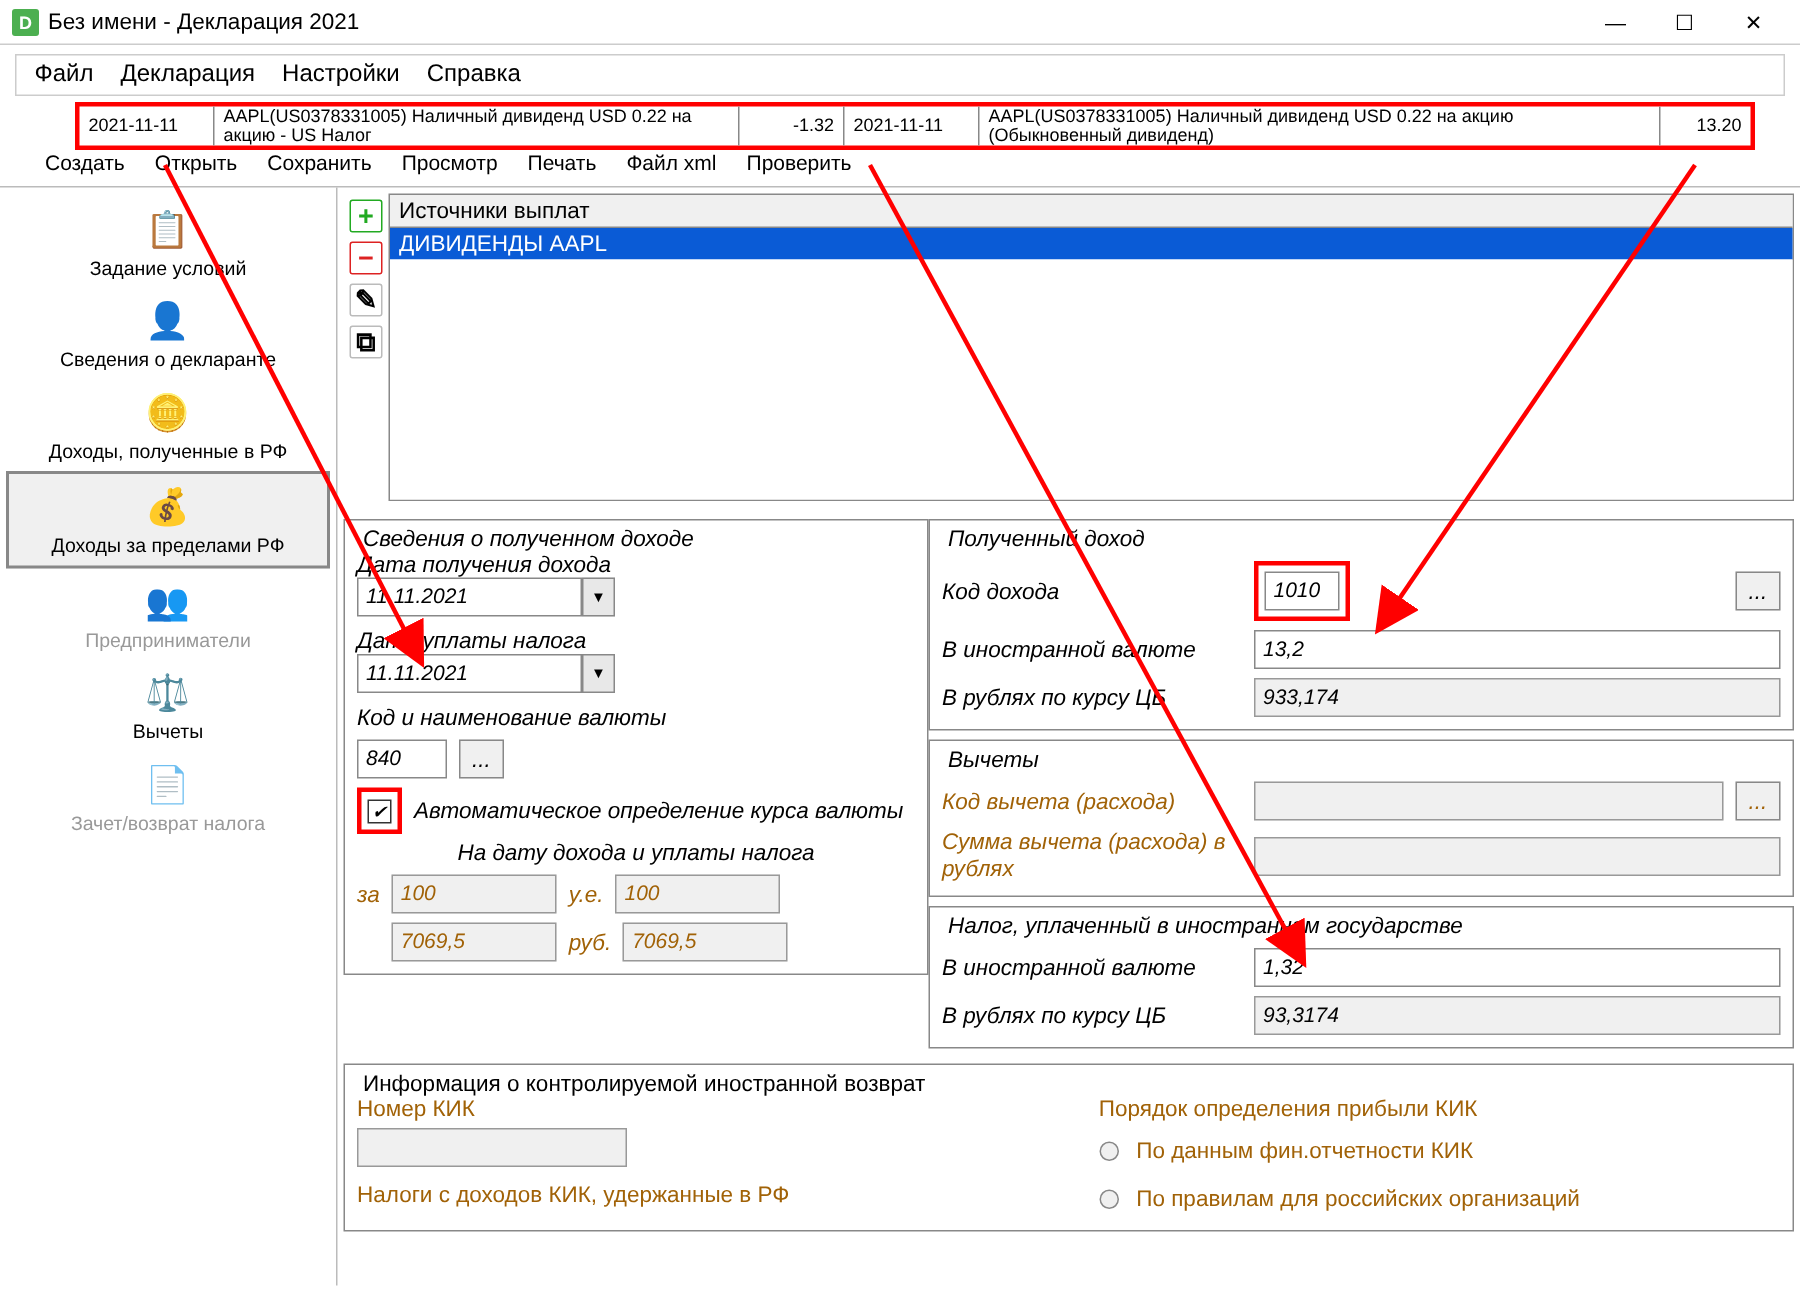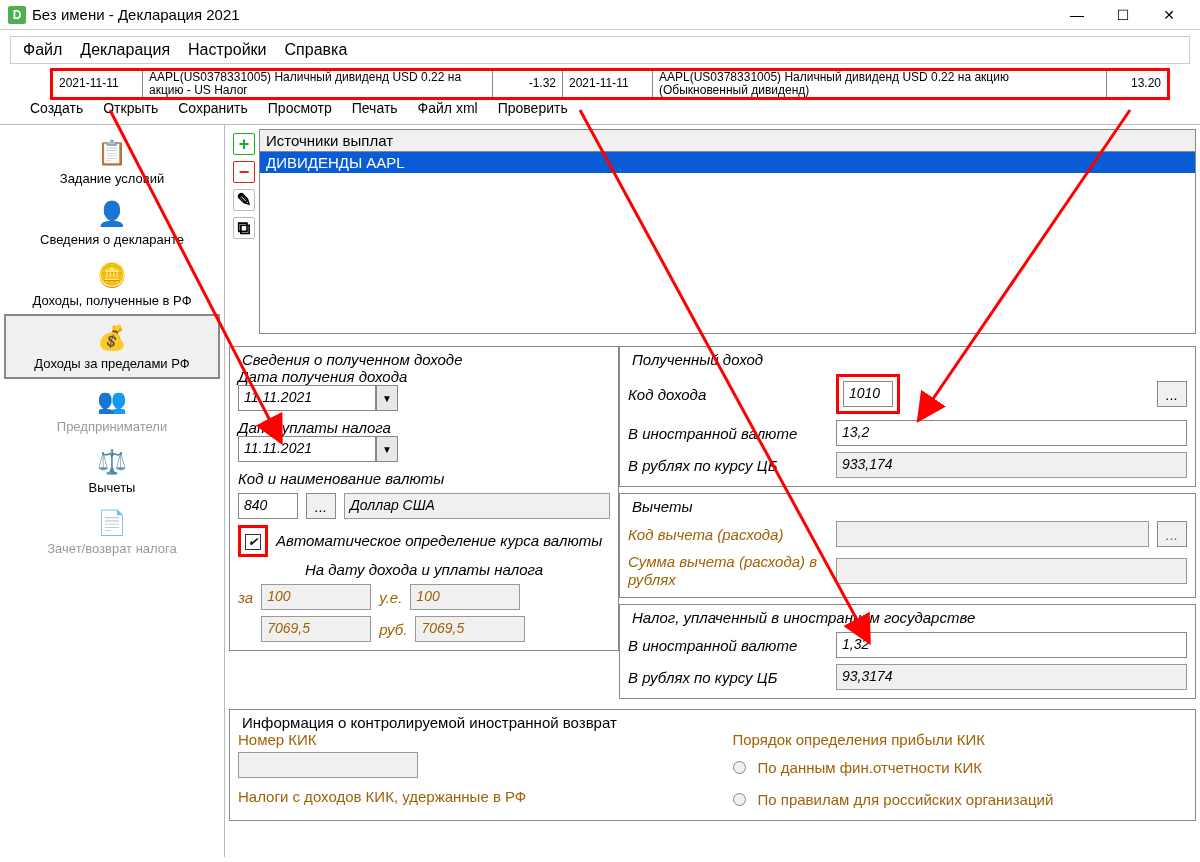--- a/index.html
+++ b/index.html
@@ -127,21 +127,21 @@
   .flabel { font-size: 15px; }
   .input {
     border: 1px solid #888;
     background: #fff;
     padding: 3px 5px;
     font-size: 14px;
     height: 26px;
   }
   .input.readonly { background: #f0f0f0; border-color:#999;}
   .combo { display:flex; }
-  .combo .input { width: 138px; }
+  .combo .input { width: 150px; }
   .combo .cbtn { width: 22px;height:26px;border:1px solid #888;background:#e8e8e8;display:flex;align-items:center;justify-content:center;font-size:10px;}
   .btn3dot { width:30px;height:26px;border:1px solid #888;background:#f0f0f0;display:flex;align-items:center;justify-content:center;}
   .chk { width:16px;height:16px;border:1px solid #333;display:inline-flex;align-items:center;justify-content:center;font-size:12px;}
   .red-box { border: 3px solid red; padding:4px;}
   .disabled-text { color:#a16207;}
   .radio { width:13px;height:13px;border:1px solid #888;border-radius:50%;display:inline-block;vertical-align:middle;margin-right:4px;background:#f0f0f0;}
   .arrows-layer {
     position:absolute;top:0;left:0;width:1200px;height:862px;pointer-events:none;z-index:100;
   }
 </style>
@@ -245,21 +245,20 @@
           </div>
           <div class="flabel" style="margin-top:8px">Дата уплаты налога</div>
           <div class="combo">
             <div class="input">11.11.2021</div>
             <div class="cbtn">▼</div>
           </div>
           <div class="flabel" style="margin-top:8px">Код и наименование валюты</div>
           <div class="frow">
             <div class="input" style="width:60px">840</div>
             <div class="btn3dot">...</div>
-            <div class="input readonly" style="flex:1">Доллар США</div>
           </div>
           <div class="frow">
             <span class="red-box">
               <span class="chk">✔</span>
             </span>
             <span class="flabel" style="line-height:1.2">Автоматическое определение курса валюты</span>
           </div>
           <div class="flabel" style="text-align:center;margin-top:4px">На дату дохода и уплаты налога</div>
           <div class="frow disabled-text">
             <span>за</span>

